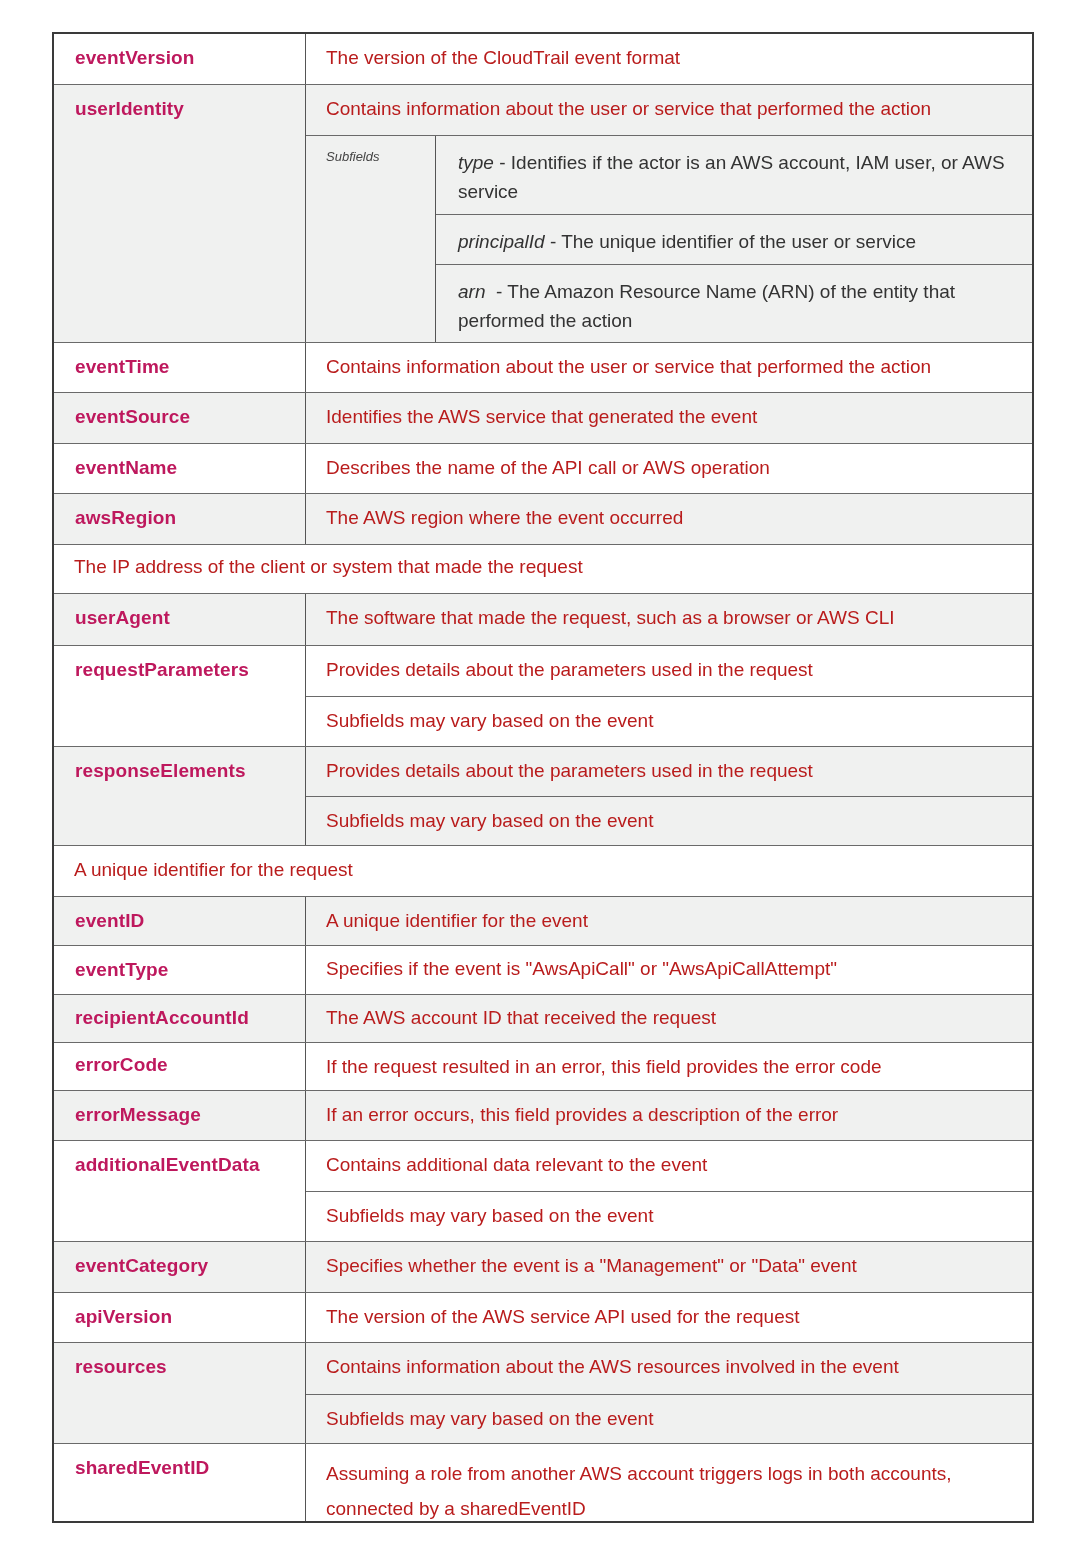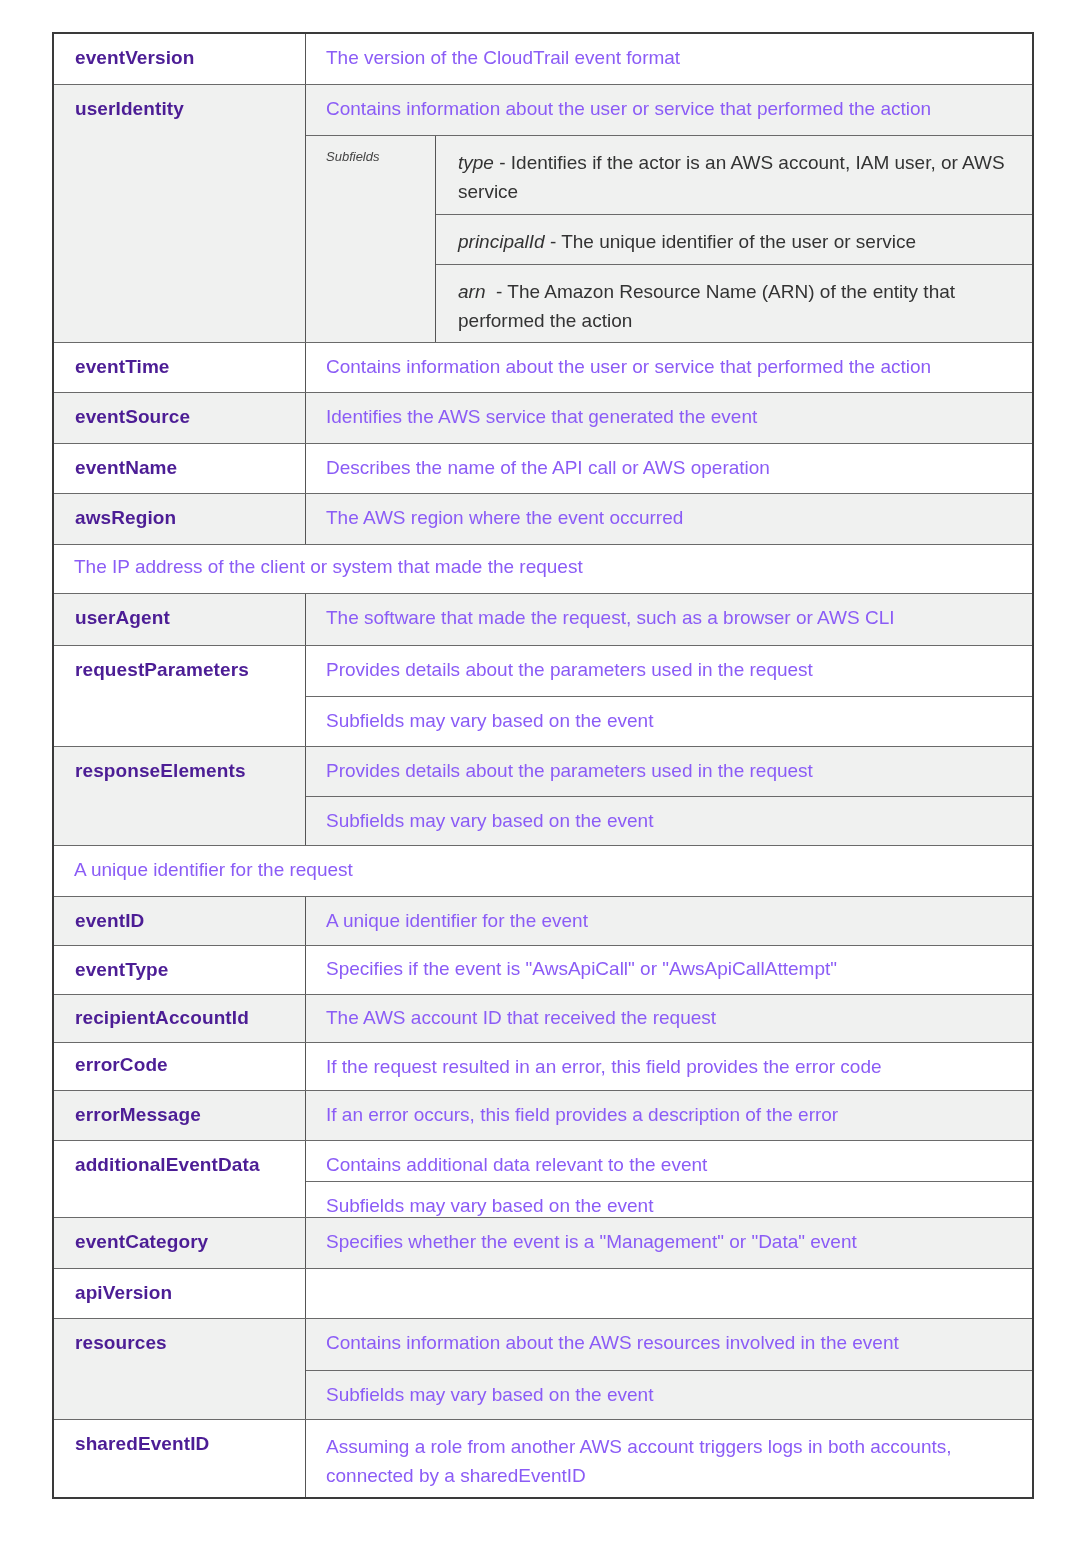--- a/index.html
+++ b/index.html
@@ -1,31 +1,31 @@
 <!DOCTYPE html>
 <html><head>
 <meta charset="utf-8">
 <style>
   html, body { margin:0; padding:0; background:#ffffff; }
   body { width:1085px; height:1551px; position:relative; font-family:"Liberation Sans", sans-serif; color:#2f2f2f; }
   .tbl { position:absolute; left:52px; top:32px; width:982px; border:2px solid #3a3a3a; box-sizing:border-box; }
   .row { display:flex; border-top:1px solid #6a6a6a; box-sizing:border-box; }
   .row:first-child { border-top:none; }
   .row.grey { background:#f0f1f0; }
-  .name { width:252px; flex:none; border-right:1px solid #555; padding:13px 0 0 21px; box-sizing:border-box; font-weight:bold; font-size:19px; color:#4c1d95; letter-spacing:0.1px; }
+  .name { width:252px; flex:none; border-right:1px solid #555; padding:13px 0 0 21px; box-sizing:border-box; font-weight:bold; font-size:19px; color:#be185d; letter-spacing:0.1px; }
   .desc { flex:1; display:flex; flex-direction:column; }
-  .sub { border-top:1px solid #6a6a6a; padding:13px 20px 0 20px; box-sizing:border-box; font-size:19px; color:#8b5cf6; }
+  .sub { border-top:1px solid #6a6a6a; padding:13px 20px 0 20px; box-sizing:border-box; font-size:19px; color:#b91c1c; }
   .sub:first-child { border-top:none; }
   .nested { display:flex; border-top:1px solid #6a6a6a; }
   .nested-label { width:130px; flex:none; border-right:1px solid #555; padding:13px 0 0 20px; box-sizing:border-box; font-style:italic; font-size:13px; color:#444; }
   .nested-items { flex:1; display:flex; flex-direction:column; }
   .nitem { border-top:1px solid #6a6a6a; padding:12px 20px 0 22px; box-sizing:border-box; font-size:19px; line-height:29px; color:#333; }
   .nitem:first-child { border-top:none; }
   .term { font-style:italic; }
-  .multi { line-height:29px; padding-top:12px; }
+  .multi { line-height:35px; padding-top:12px; }
 </style>
 </head>
 <body>
 
 <div class="tbl">
 
   <div class="row" style="height:50px">
     <div class="name">eventVersion</div>
     <div class="desc">
         <div class="sub" style="height:50px">The version of the CloudTrail event format</div>
@@ -138,37 +138,40 @@
       </div>
   </div>
 
   <div class="row grey" style="height:50px">
     <div class="name">errorMessage</div>
     <div class="desc">
         <div class="sub">If an error occurs, this field provides a description of the error</div>
       </div>
   </div>
 
-  <div class="row" style="height:77px">
+  <div class="row" style="height:101px">
     <div class="name">additionalEventData</div>
     <div class="desc">
       <div class="sub" style="height:50px">Contains additional data relevant to the event</div>
       <div class="sub" style="flex:1">Subfields may vary based on the event</div>
     </div>
   </div>
 
   <div class="row grey" style="height:51px">
     <div class="name">eventCategory</div>
     <div class="desc">
         <div class="sub">Specifies whether the event is a "Management" or "Data" event</div>
       </div>
   </div>
 
   <div class="row" style="height:50px">
     <div class="name">apiVersion</div>
+    <div class="desc">
+        <div class="sub">The version of the AWS service API used for the request</div>
+      </div>
   </div>
 
   <div class="row grey" style="height:101px">
     <div class="name">resources</div>
     <div class="desc">
       <div class="sub" style="height:51px">Contains information about the AWS resources involved in the event</div>
       <div class="sub" style="flex:1">Subfields may vary based on the event</div>
     </div>
   </div>
 

